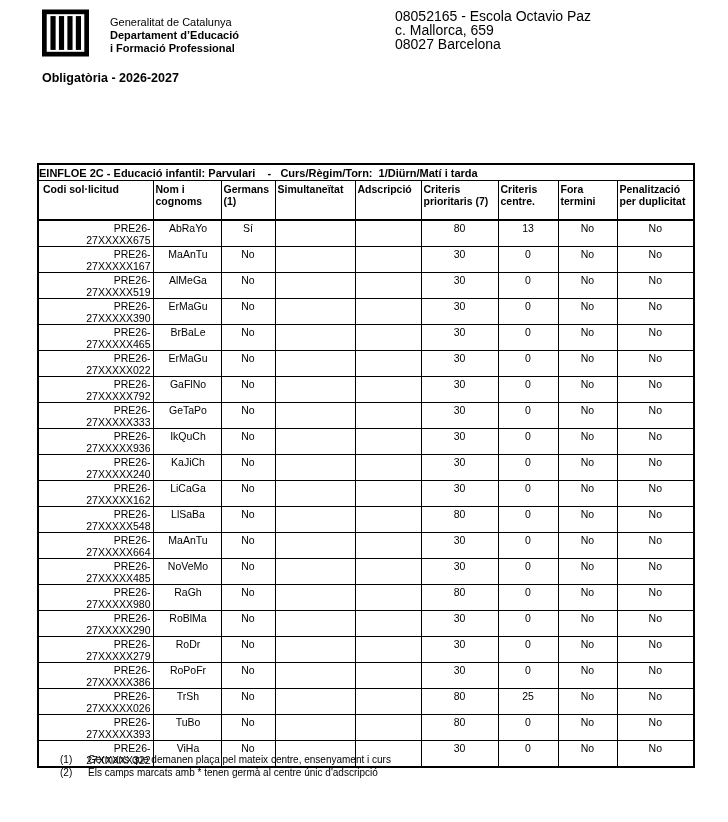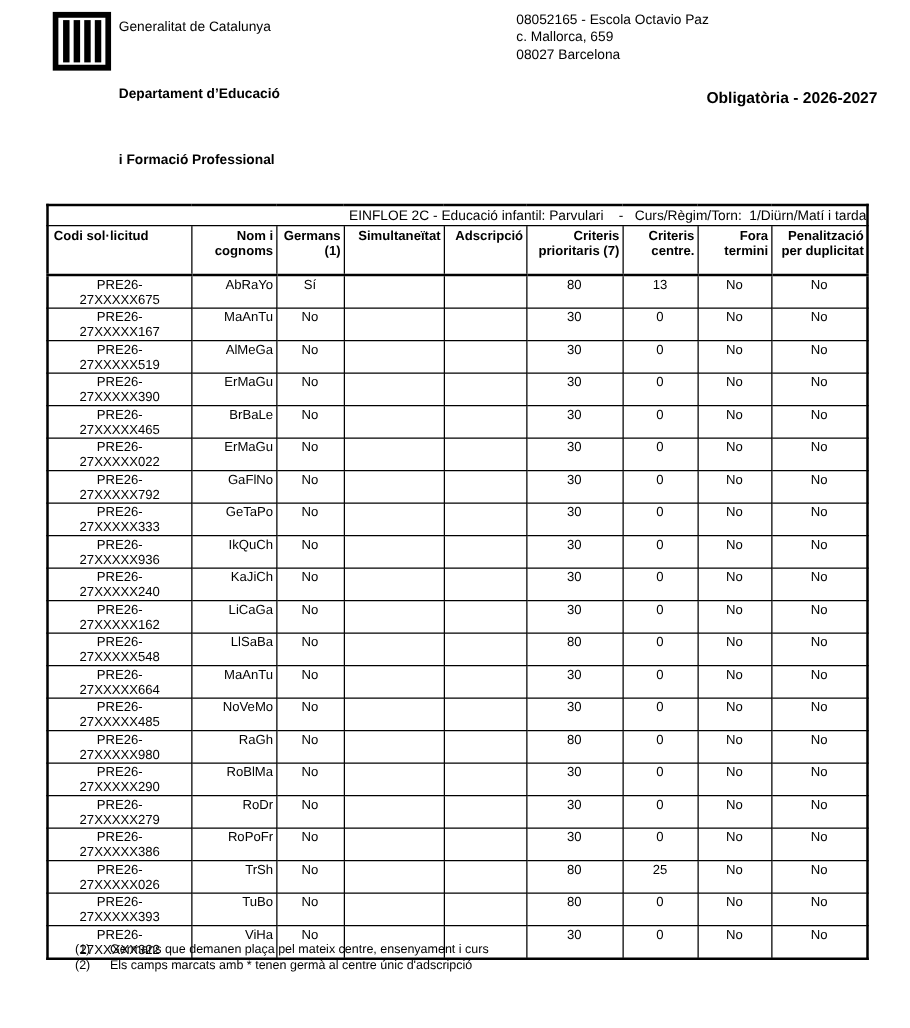--- a/index.html
+++ b/index.html
@@ -1,51 +1,51 @@
 <!DOCTYPE html>
 <html><head>
 <meta charset="utf-8">
 <style>
   html,body{margin:0;padding:0;background:#fff;}
   .page{
     position:relative;width:728px;height:822px;background:#ffffff;
     font-family:"Liberation Sans",sans-serif;color:#000;overflow:hidden;
   }
   
-  .header-left{position:absolute;left:42px;top:9px;display:flex;gap:6px;}
+  .header-left{position:absolute;left:42px;top:9px;display:flex;gap:21px;}
   .logo{width:47px;height:48px;flex:0 0 auto;}
   .logo-text{font-size:11px;line-height:13px;padding-top:7px;white-space:nowrap;}
-  .logo-text .bold{font-weight:bold;margin-top:40px;}
-  
-  .header-right{position:absolute;left:413px;top:9px;font-size:11px;line-height:14px;}
+  .logo-text .bold{font-weight:bold;}
+  
+  .header-right{position:absolute;left:395px;top:9px;font-size:14px;line-height:14px;}
   
   .heading{position:absolute;left:42px;top:70px;width:660px;font-weight:bold;
-    font-size:12.5px;line-height:17px;text-align:right;}
+    font-size:12.5px;line-height:17px;}
   
   .doc-table{
     position:absolute;left:37px;top:163px;width:656px;
     border-collapse:collapse;table-layout:fixed;font-size:10.5px;
     border:2px solid #000;
   }
   .doc-table th,.doc-table td{border:1px solid #000;}
   .title-cell{
-    border-bottom:2px solid #000;font-weight:normal;font-size:11px;
-    text-align:right;padding:2px 0 1px 0;white-space:pre;overflow:hidden;
+    border-bottom:2px solid #000;font-weight:bold;font-size:11px;
+    text-align:left;padding:2px 0 1px 0;white-space:pre;overflow:hidden;
   }
   .doc-table thead th{
     border-bottom:2px solid #000;font-size:10.5px;font-weight:bold;
-    vertical-align:top;text-align:right;padding:2px 2px;line-height:12px;height:34px;
+    vertical-align:top;text-align:left;padding:2px 2px;line-height:12px;height:34px;
   }
   .doc-table thead th.h-codi{text-align:left;padding-left:4px;margin-left:28px;}
   .doc-table tbody td{
     vertical-align:top;padding:2px 2px 0 2px;height:22px;
     text-align:center;line-height:11.5px;
   }
-  .doc-table tbody td.code{white-space:pre-line;}
-  .doc-table tbody td.name{text-align:right;padding-left:4px;}
+  .doc-table tbody td.code{white-space:pre-line;text-align:right;}
+  .doc-table tbody td.name{text-align:center;padding-left:4px;}
   
   .c-codi{width:115px;} .c-nom{width:68px;} .c-germ{width:54px;}
   .c-sim{width:80px;} .c-ads{width:66px;} .c-prio{width:77px;}
   .c-compl{width:60px;} .c-fora{width:59px;} .c-pen{width:77px;}
   
   .footnotes{position:absolute;left:60px;top:753px;font-size:10px;line-height:13px;}
   .footnote{display:flex;}
   .footnote .num{width:28px;flex:0 0 auto;}
 </style>
 </head>

